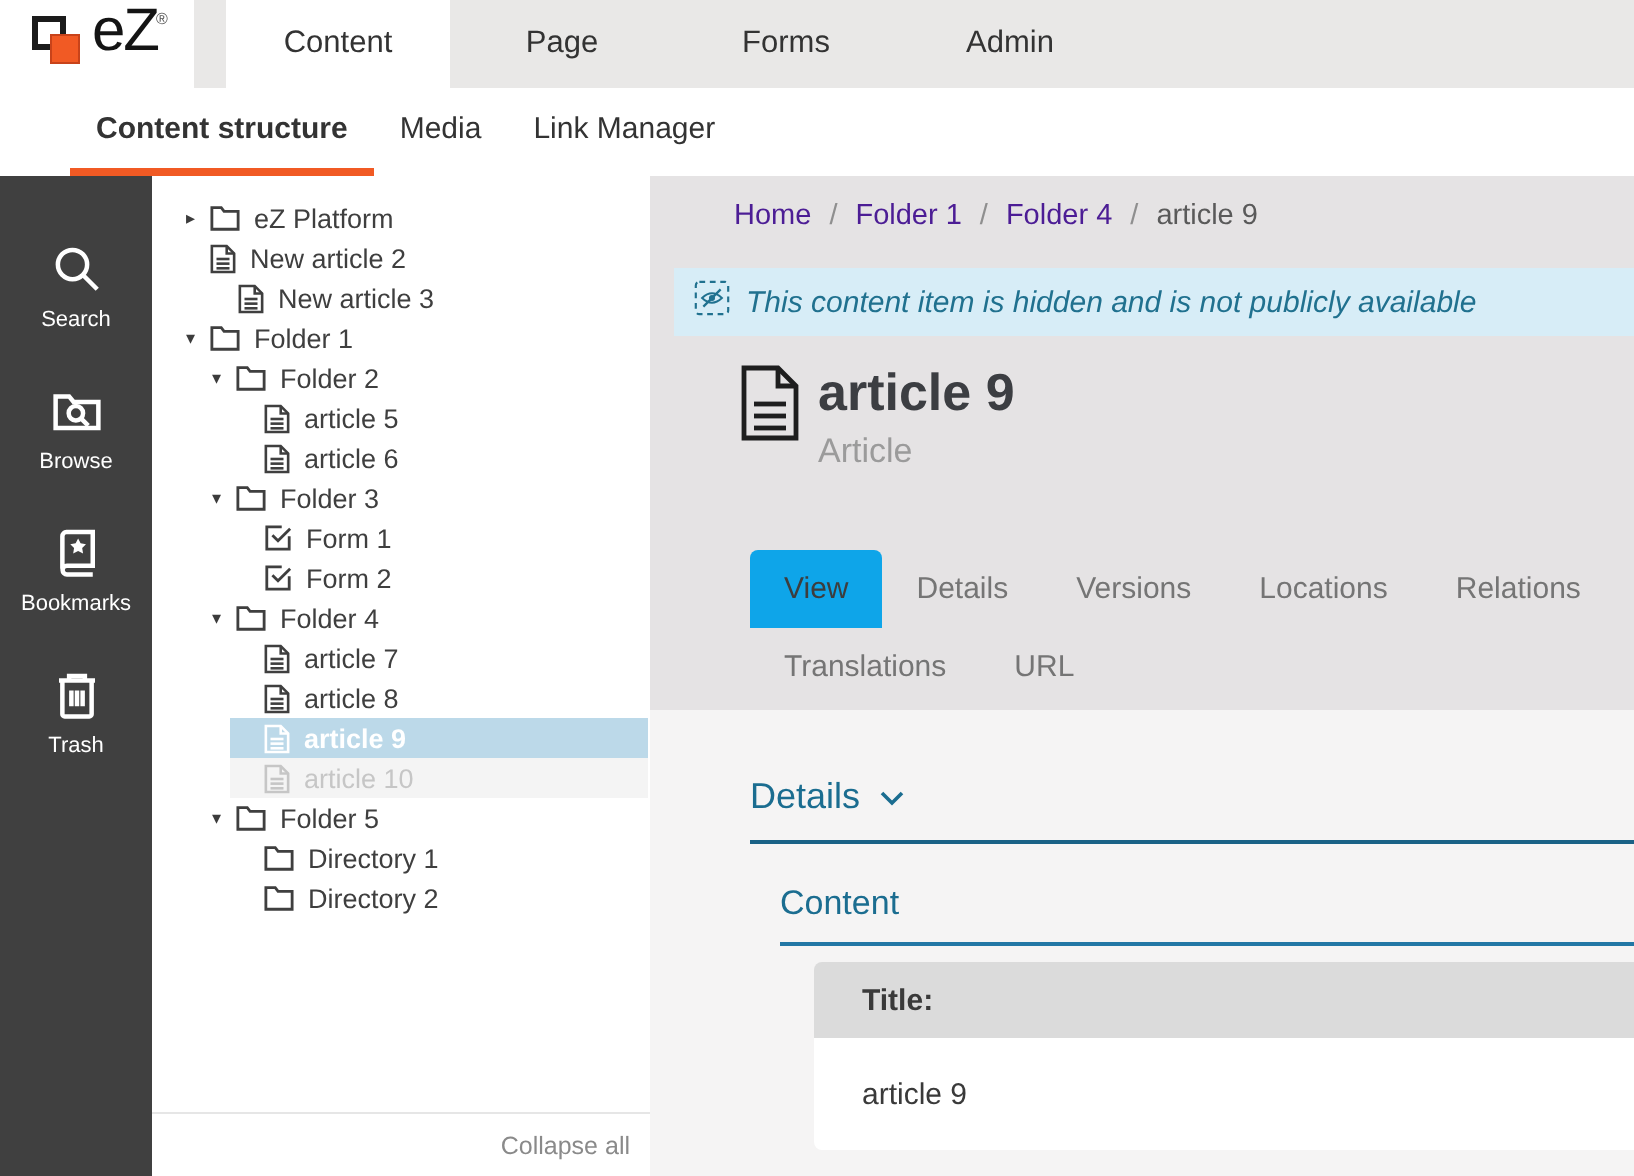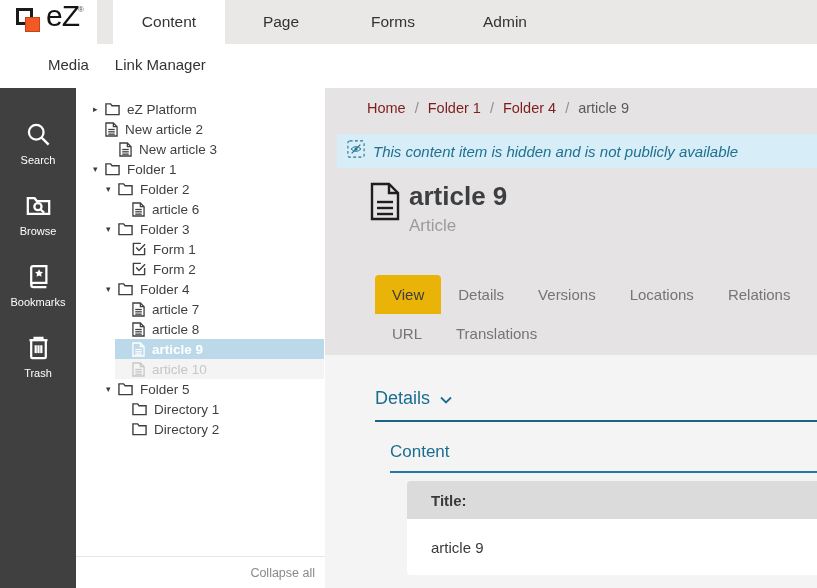--- a/index.html
+++ b/index.html
@@ -41,34 +41,34 @@
   .tree-row.selected .t-icon, .tree-row.selected .arrow { color:#fff; }
   .tree-row.hidden-item { background:#f4f4f4; color:#c6c6c6; margin-right:1px; }
   .tree-row.hidden-item .t-icon { color:#c6c6c6; }
   .collapse-bar { position:absolute; bottom:0; left:0; right:0; height:32px; border-top:1px solid #e6e6e6; display:flex; align-items:center; justify-content:flex-end; padding-right:10px; background:#fff; }
   .collapse-link { font-size:12.5px; color:#8a8a8a; cursor:pointer; }
 
   
   .main { position:absolute; top:88px; left:325px; right:0; bottom:0; background:#f5f4f4; }
   .main-header { height:267px; background:#e5e3e4; position:relative; }
   .breadcrumb { position:absolute; top:12px; left:42px; font-size:14.5px; display:flex; align-items:center; }
-  .crumb-link { color:#7f1d1d; cursor:pointer;text-align:right; }
+  .crumb-link { color:#4c1d95; cursor:pointer;text-align:right; }
   .crumb-sep { color:#8f8f8f; margin:0 9px; }
   .crumb-current { color:#5a5a5a; }
   .notice { position:absolute; top:46px; left:12px; right:0; height:34px; background:#d7edf7; display:flex; align-items:center; padding-left:10px; color:#20718f; }
   .notice svg { width:18px; height:18px; flex:0 0 auto; }
   .notice-text { font-style:italic; font-size:15px; margin-left:8px; }
   .title-block { position:absolute; top:94px; left:45px; display:flex; }
   .title-icon svg { width:30px; height:39px; color:#1e1e1e; display:block; }
   .title-texts { margin-left:9px; }
   .title-name { font-size:26px; font-weight:bold; color:#3c3e42; line-height:1.15; }
   .title-type { font-size:17px; color:#9b9b9b; margin-top:4px; }
   .tabs { position:absolute; top:187px; left:50px; width:442px; display:flex; flex-wrap:wrap; }
   .tab { height:39px; display:flex; align-items:center; padding:0 17px; font-size:15px; color:#757575; cursor:pointer; }
-  .tab.active { background:#eab308; border-radius:4px 4px 0 0; color:#3d3d3d; }
+  .tab.active { background:#0ea5e9; border-radius:4px 4px 0 0; color:#3d3d3d; }
 
   .main-body { padding-top:33px; }
   .section-preview { margin-left:50px; border-bottom:2px solid #1a6286; padding-bottom:11px; display:flex; align-items:center; color:#1b6d90; cursor:pointer; }
   .section-preview-label { font-size:18px; }
   .section-preview svg { width:12px; height:8px; margin-left:10px; }
   .section-content { margin-left:65px; margin-top:20px; border-bottom:2px solid #2277a5; padding-bottom:9px; color:#1b6d90; font-size:17px; }
   .field-table { margin-left:82px; margin-top:8px; border-radius:4px 0 0 4px; overflow:hidden; }
   .field-label-row { height:38px; background:#dbdbdb; display:flex; align-items:center; padding-left:24px; font-size:15px; font-weight:bold; color:#3a3a3a; }
   .field-value-row { height:56px; background:#fff; display:flex; align-items:center; padding-left:24px; font-size:15px; color:#3a3a3a; }
 </style>
@@ -88,20 +88,21 @@
     </div>
     <div class="topnav-tabs" id="topnav-tabs">
         <div class="topnav-tab active">Content</div>
         <div class="topnav-tab">Page</div>
         <div class="topnav-tab">Forms</div>
         <div class="topnav-tab">Admin</div>
       </div>
   </div>
 
   <div class="subnav" id="subnav">
+      <div class="subnav-tab active">Content structure</div>
       <div class="subnav-tab">Media</div>
       <div class="subnav-tab">Link Manager</div>
     </div>
 
   <div class="sidebar" id="sidebar">
       <div class="side-item">
         <span>
           <svg viewBox="0 0 24 24" fill="none" stroke="currentColor" stroke-width="2">
             <circle cx="10" cy="10" r="6.5"></circle>
             <line x1="15" y1="15" x2="21" y2="21"></line>
@@ -199,20 +200,32 @@
         <div class="tree-row" style="margin-left: 56px;">
           <span class="t-icon">
             <svg width="13" height="15" viewBox="0 0 14 16" fill="none" stroke="currentColor" stroke-width="1.4">
               <path d="M1 15V1h8l4 4v10z"></path>
               <path d="M9 1v4h4"></path>
               <line x1="3.5" y1="8" x2="10.5" y2="8"></line>
               <line x1="3.5" y1="10.5" x2="10.5" y2="10.5"></line>
               <line x1="3.5" y1="13" x2="10.5" y2="13"></line>
             </svg>
           </span>
+          <span>article 5</span>
+        </div>
+        <div class="tree-row" style="margin-left: 56px;">
+          <span class="t-icon">
+            <svg width="13" height="15" viewBox="0 0 14 16" fill="none" stroke="currentColor" stroke-width="1.4">
+              <path d="M1 15V1h8l4 4v10z"></path>
+              <path d="M9 1v4h4"></path>
+              <line x1="3.5" y1="8" x2="10.5" y2="8"></line>
+              <line x1="3.5" y1="10.5" x2="10.5" y2="10.5"></line>
+              <line x1="3.5" y1="13" x2="10.5" y2="13"></line>
+            </svg>
+          </span>
           <span>article 6</span>
         </div>
         <div class="tree-row" style="margin-left: 30px;">
           <span class="arrow">▾</span>
           <span class="t-icon">
             <svg width="15" height="14" viewBox="0 0 16 14" fill="none" stroke="currentColor" stroke-width="1.5">
               <path d="M1 13V1.5h5l1.5 2H15V13z"></path>
             </svg>
           </span>
           <span>Folder 3</span>
@@ -357,22 +370,22 @@
           <div class="title-name">article 9</div>
           <div class="title-type">Article</div>
         </span>
       </div>
       <div class="tabs" id="main-tabs">
           <div class="tab active">View</div>
           <div class="tab">Details</div>
           <div class="tab">Versions</div>
           <div class="tab">Locations</div>
           <div class="tab">Relations</div>
+          <div class="tab">Translations</div>
           <div class="tab">URL</div>
-          <div class="tab">Translations</div>
         </div>
     </div>
     <div class="main-body">
       <div class="section-preview">
         <span class="section-preview-label">Details</span>
         <span id="chevron-icon"><svg viewBox="0 0 12 8" fill="none" stroke="currentColor" stroke-width="1.8">
               <path d="M1 1.5L6 6.5L11 1.5"></path>
             </svg></span>
       </div>
       <div class="section-content">Content</div>

